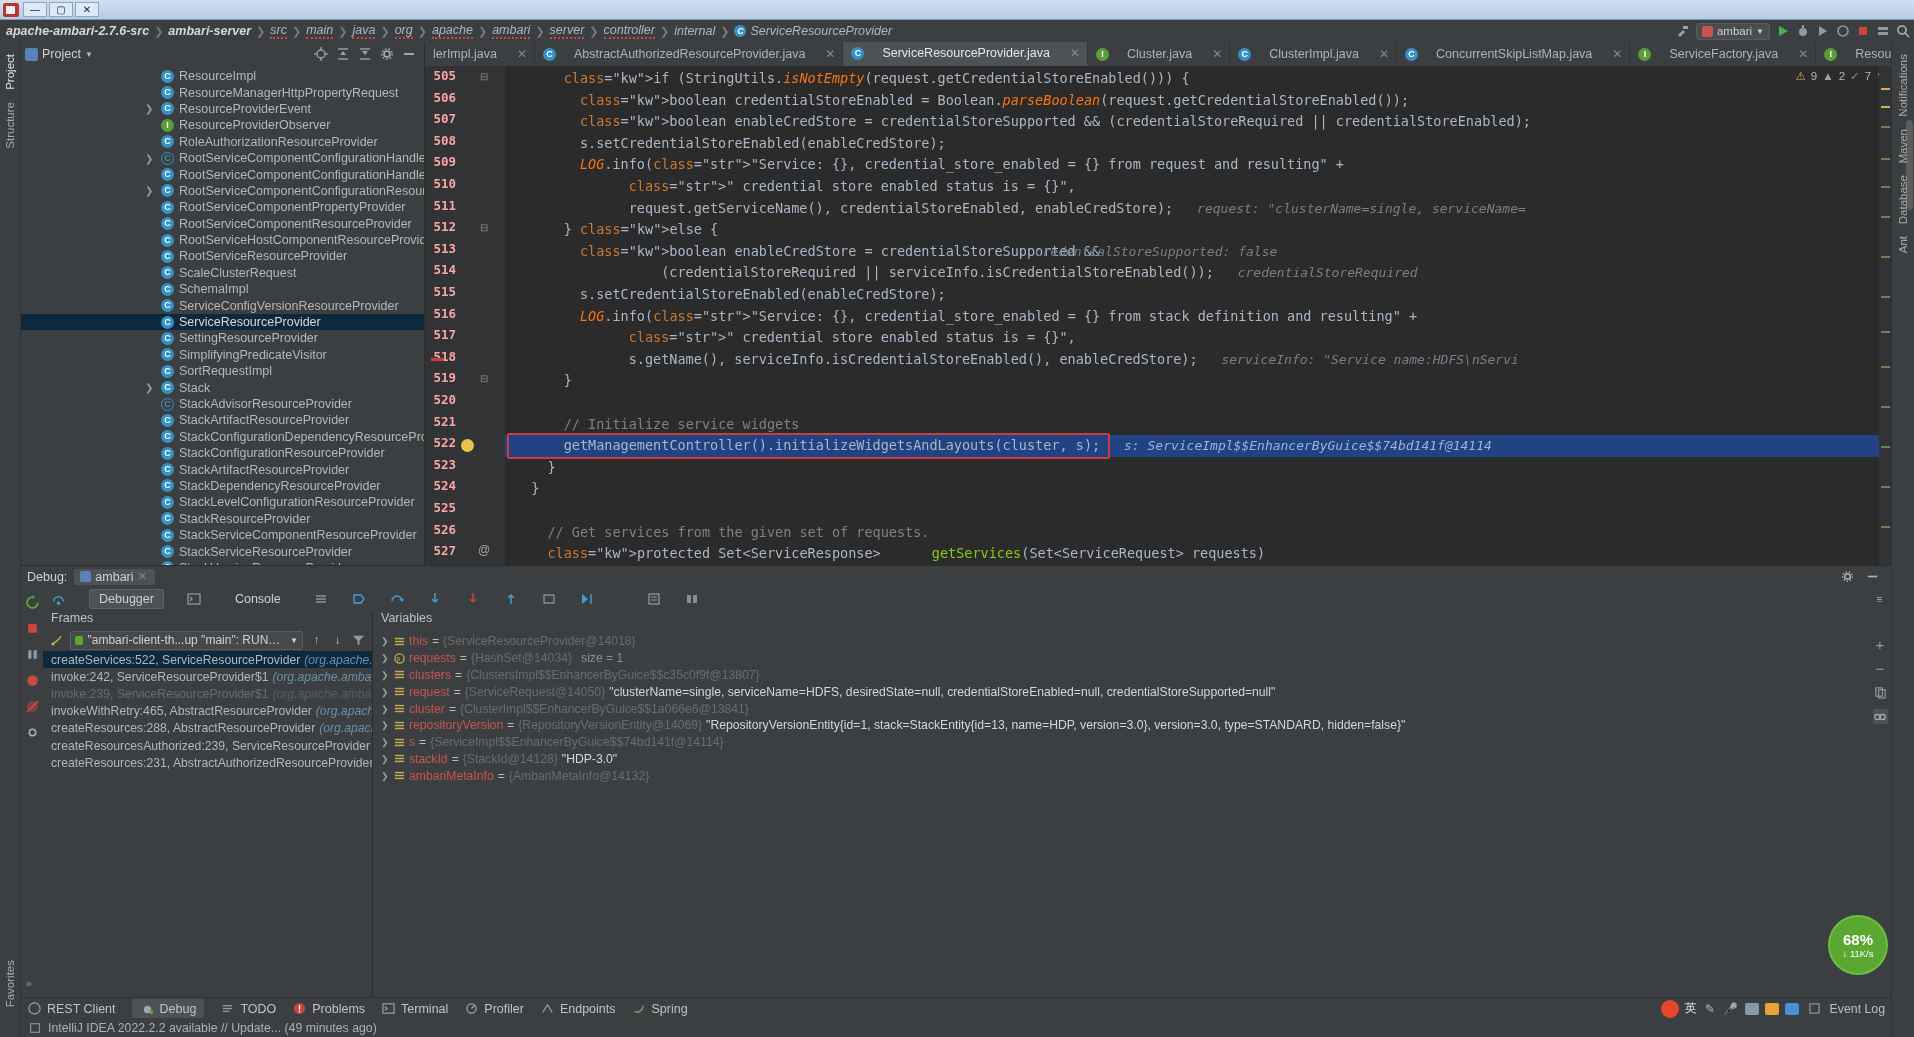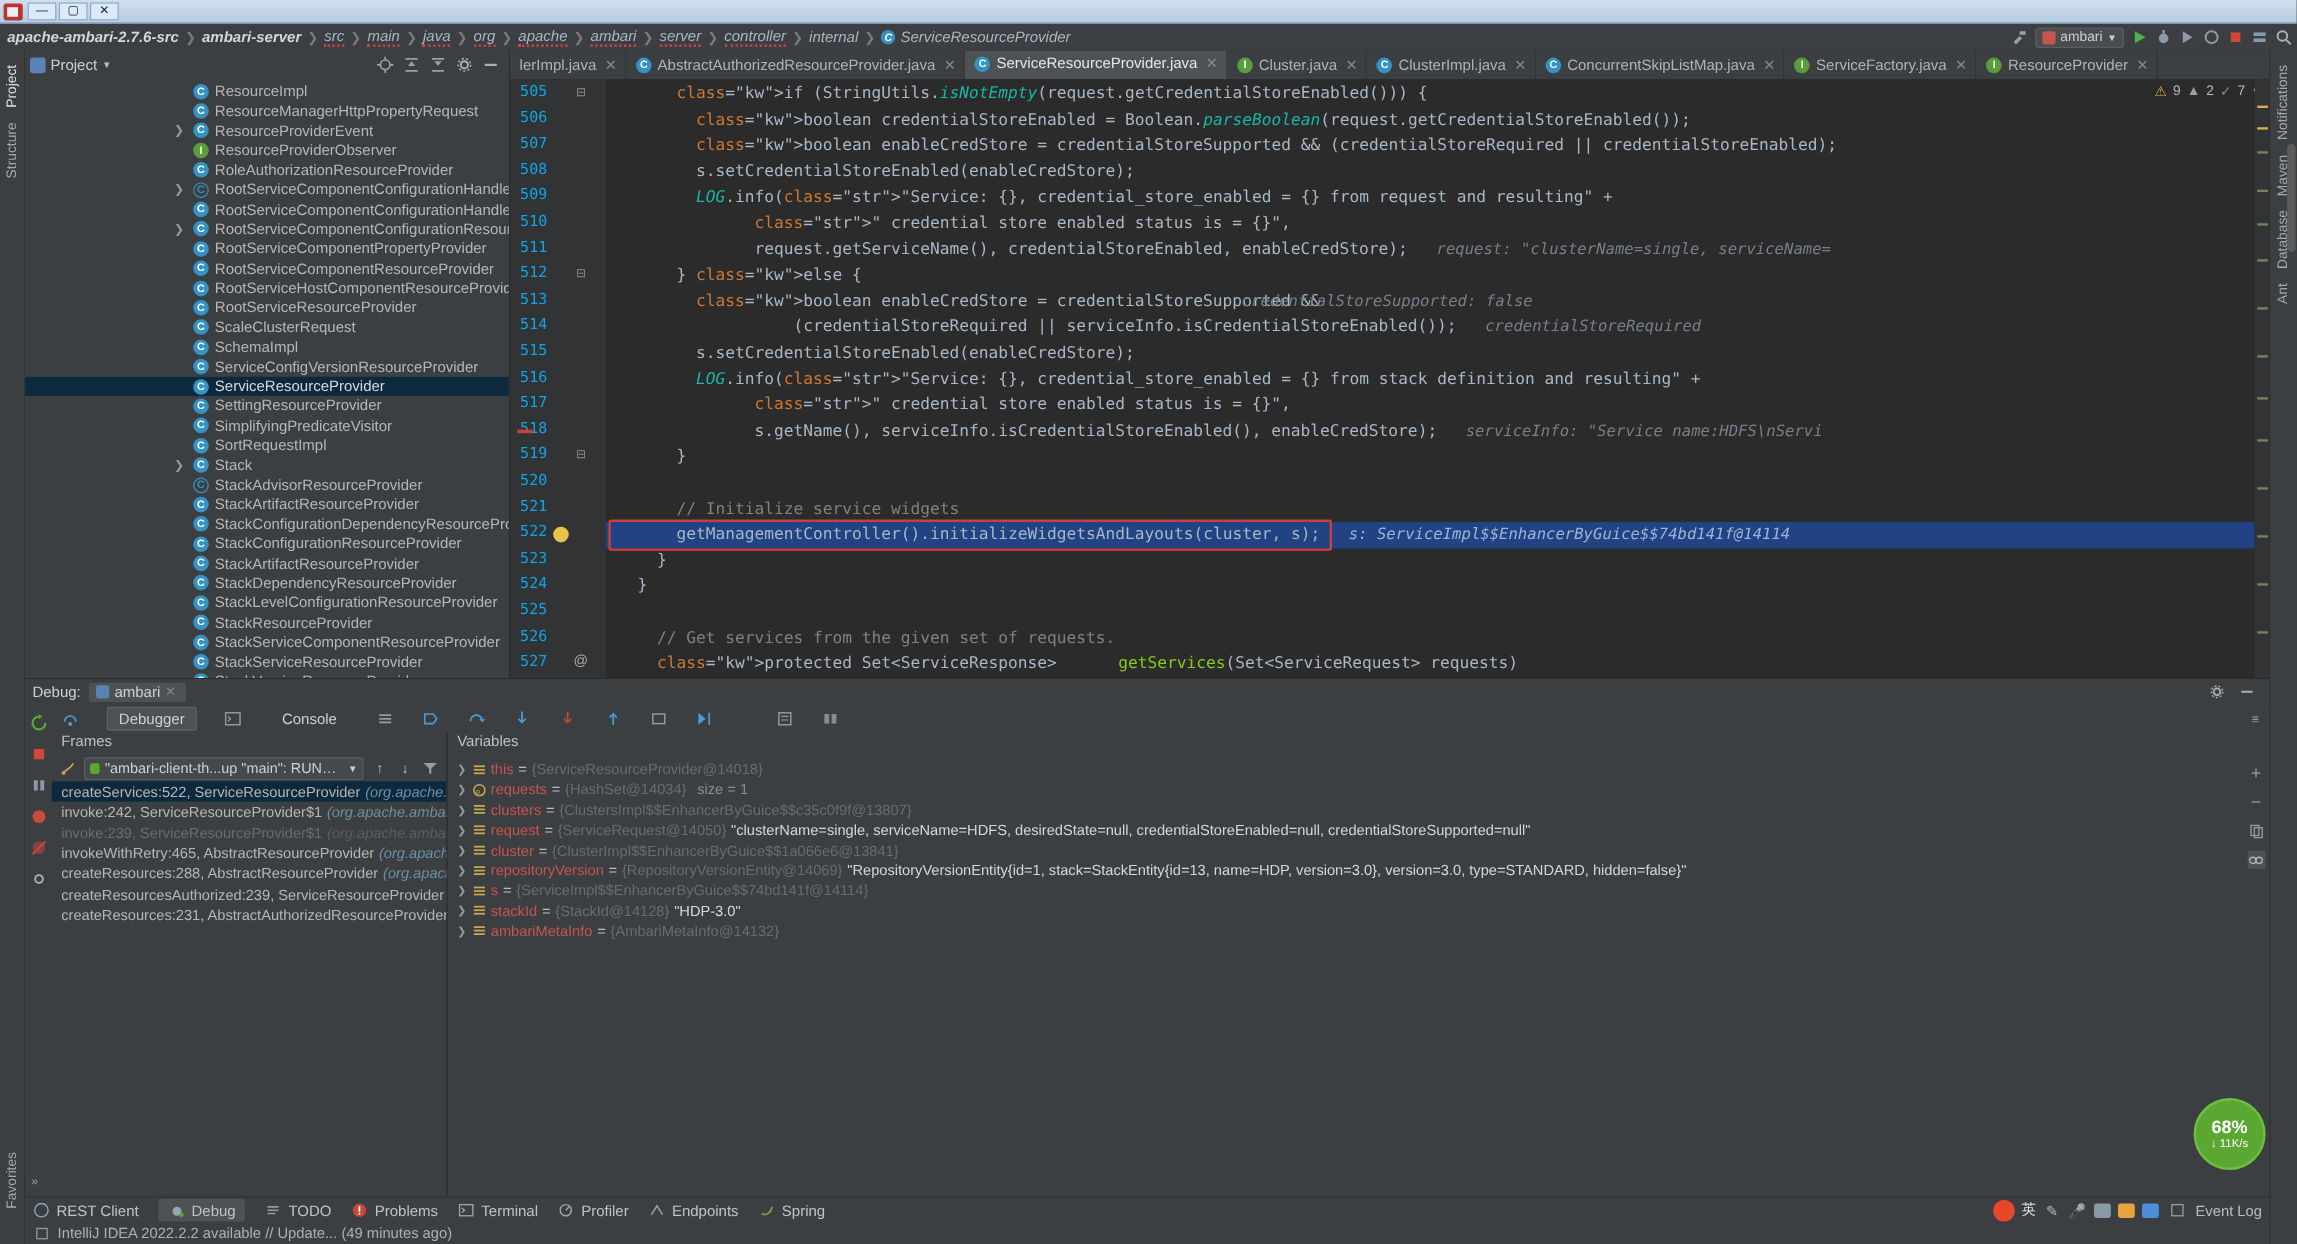--- a/index.html
+++ b/index.html
@@ -74,38 +74,38 @@
   .cls-ic { width: 13px; height: 13px; border-radius: 50%; background: #3592c4; color: #fff;
       font-size: 9px; line-height: 13px; text-align: center; margin-right: 5px; flex: none; font-weight: bold; }
   .cls-ic.iface { background: #5a9e3a; }
   .cls-ic.abs { background: transparent; border: 1px solid #3592c4; color: #3592c4; line-height: 11px; }
   .tree-scroll { position: absolute; right: 1px; top: 120px; width: 7px; height: 90px;
      background: #5c5c5c; border-radius: 4px; }
 
   
   .editor-col { flex: 1; display: flex; flex-direction: column; min-width: 0; background: #2b2b2b; }
   .tabs { height: 24px; background: #3c3f41; display: flex; align-items: stretch; overflow: hidden; }
-  .etab { display: flex; align-items: center; padding: 0 7px 0 8px; gap: 5px; font-size: 12.5px;
+  .etab { display: flex; align-items: center; padding: 0 7px 0 8px; gap: 18px; font-size: 12.5px;
       color: #b2b2b2; border-right: 1px solid #333; white-space: nowrap; background: #3c3f41; }
   .etab.active { background: #4e5254; color: #e6e6e6; border-bottom: 2px solid transparent; }
   .etab .x { color: #888; font-size: 12px; margin-left: 2px; }
   .tabic { width: 13px; height: 13px; border-radius: 50%; background: #3592c4; color:#fff;
       font-size:9px; line-height:13px; text-align:center; font-weight: bold; flex:none;}
   .tabic.iface { background: #5a9e3a; }
 
   .ed-area { flex: 1; display: flex; min-height: 0; position: relative; background: #2b2b2b; overflow: hidden; }
   .gutter { width: 80px; background: #313335; flex: none; position: relative; }
-  .gnum { position: absolute; right: 49px; font-size: 12.5px; color: #0ea5e9; font-family: "DejaVu Sans Mono", monospace; }
+  .gnum { position: absolute; right: 49px; font-size: 12.5px; color: #fca5a5; font-family: "DejaVu Sans Mono", monospace; font-weight: bold; }
   .gmark { position: absolute; font-size: 11px; }
   .code { position: relative; flex: 1; font-family: "DejaVu Sans Mono", monospace;
       font-size: 13.5px; color: #a9b7c6; white-space: pre; overflow: hidden; }
   .cl { position: absolute; left: 0; height: 21.6px; line-height: 21.6px; white-space: pre; }
   .kw { color: #cc7832; }
   .cm { color: #808080; } .mth { color: #84cc16; margin-left: 43px; }
-  .stat { color: #14b8a6; font-style: italic; }
+  .stat { color: #f97316; font-style: italic; }
   .hint { color: #777f8a; font-style: italic; font-size: 13px; }
   .hl-line { position: absolute; left: 0; right: 0; height: 21.6px; background: #214283; }
   .exec-box { position: absolute; border: 2px solid #cc3e3e; border-radius: 2px; }
   .bulb { position:absolute; width:13px;height:13px;border-radius:50%;background:#e8c44a; }
 
   .marker-bar { width: 12px; background: #313335; flex: none; position: relative; }
   .mk { position: absolute; right: 1px; width: 9px; height: 2px; }
 
   
   .debug-tw { height: 100%; background: #3c3f41; display: flex; flex-direction: column;

